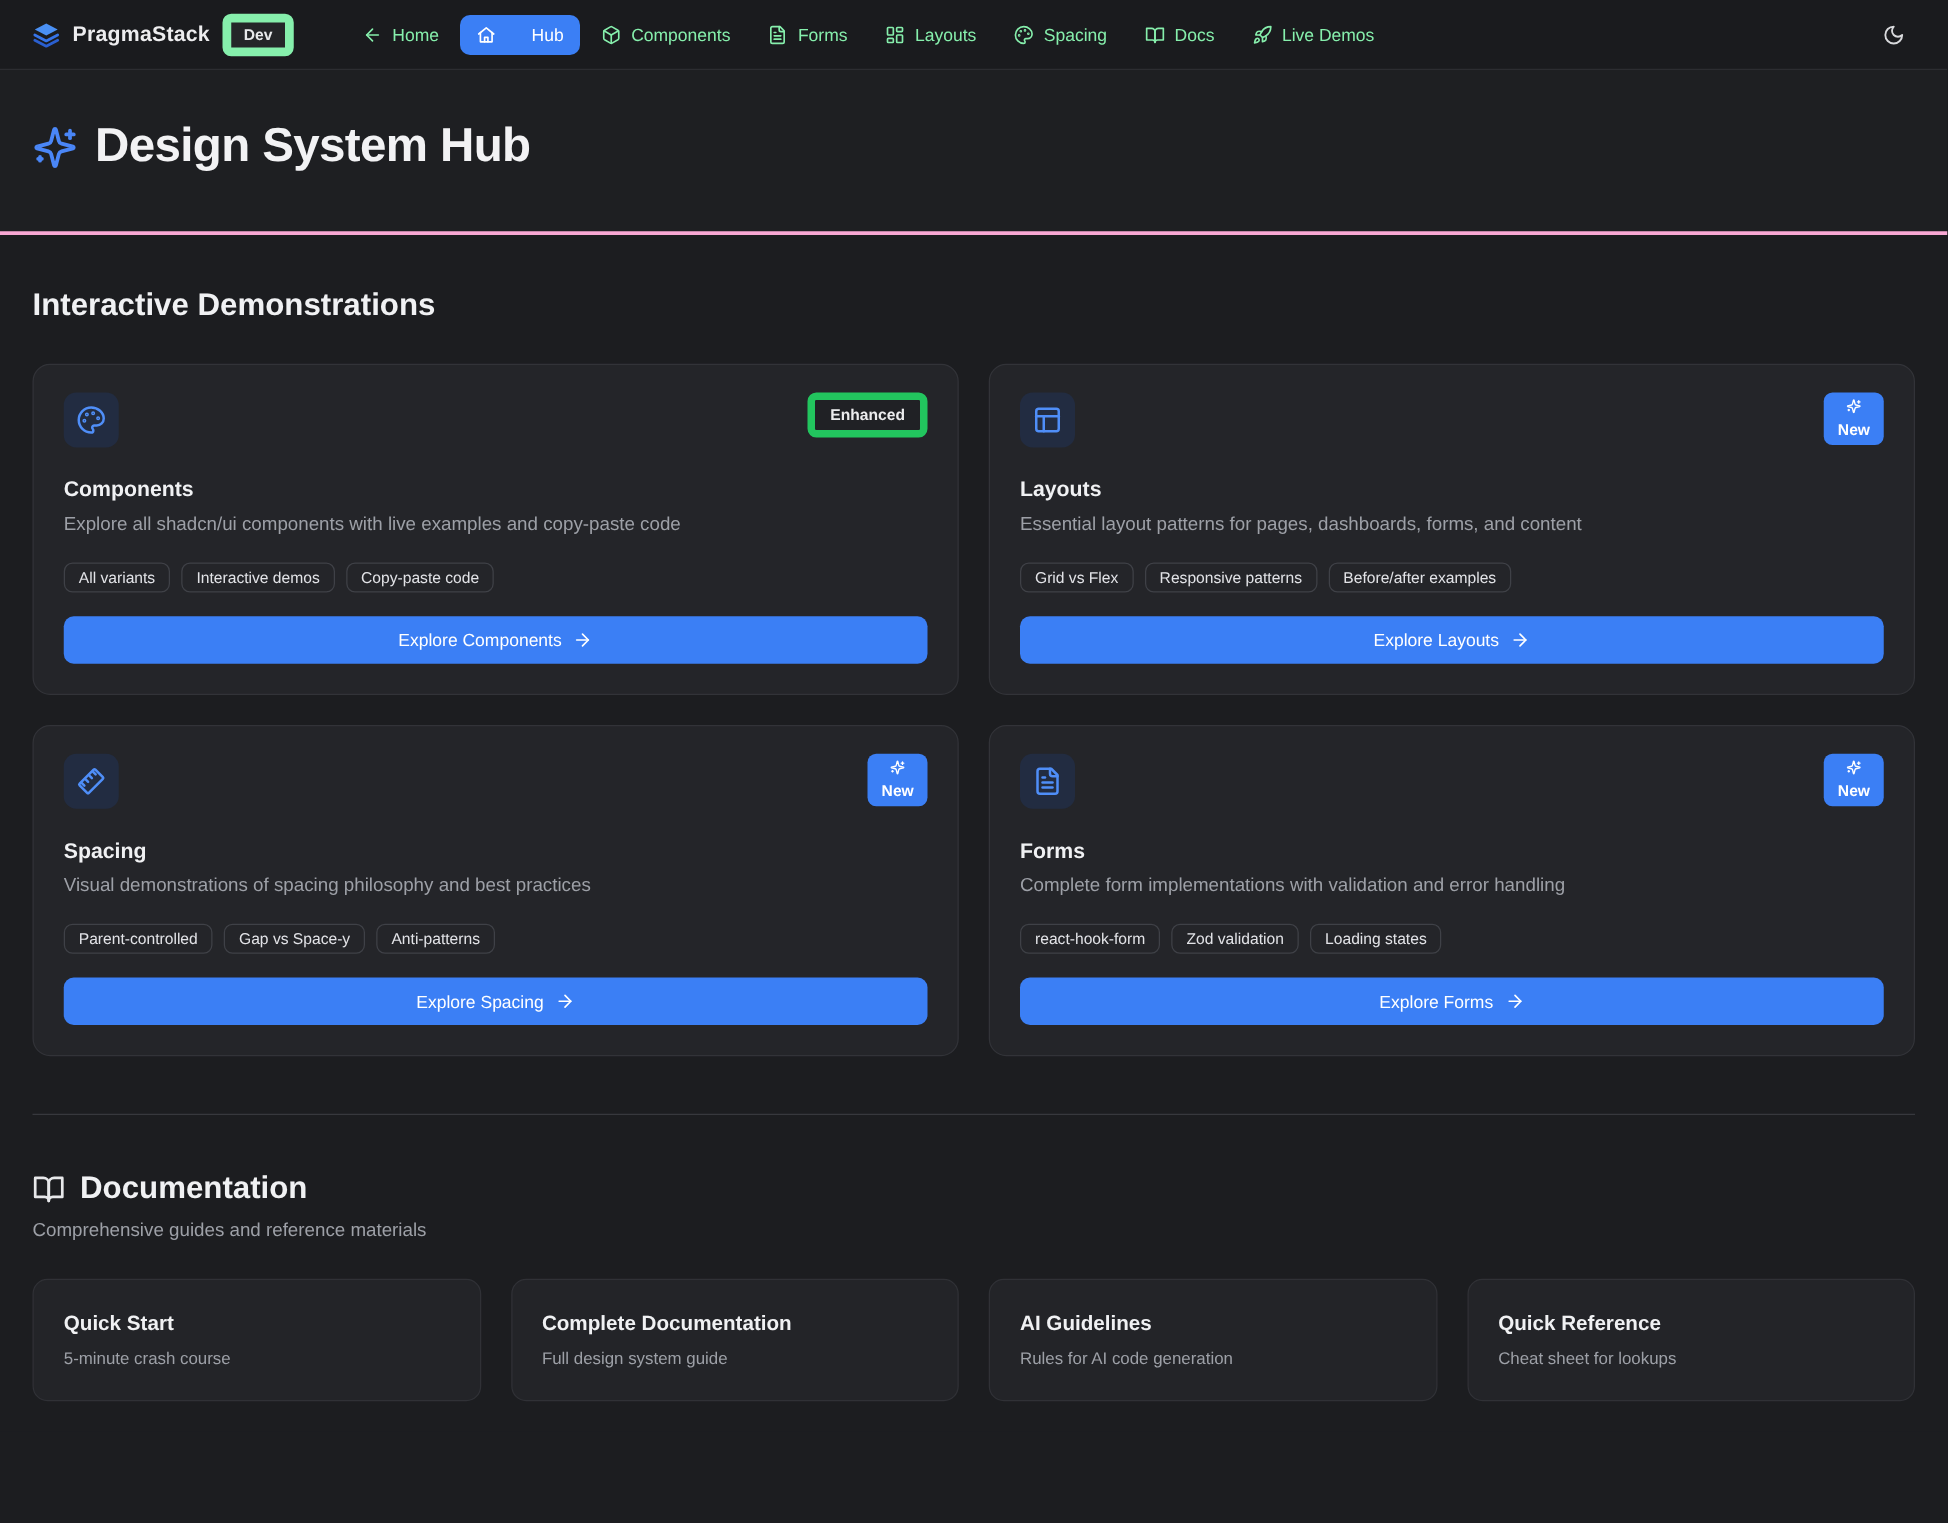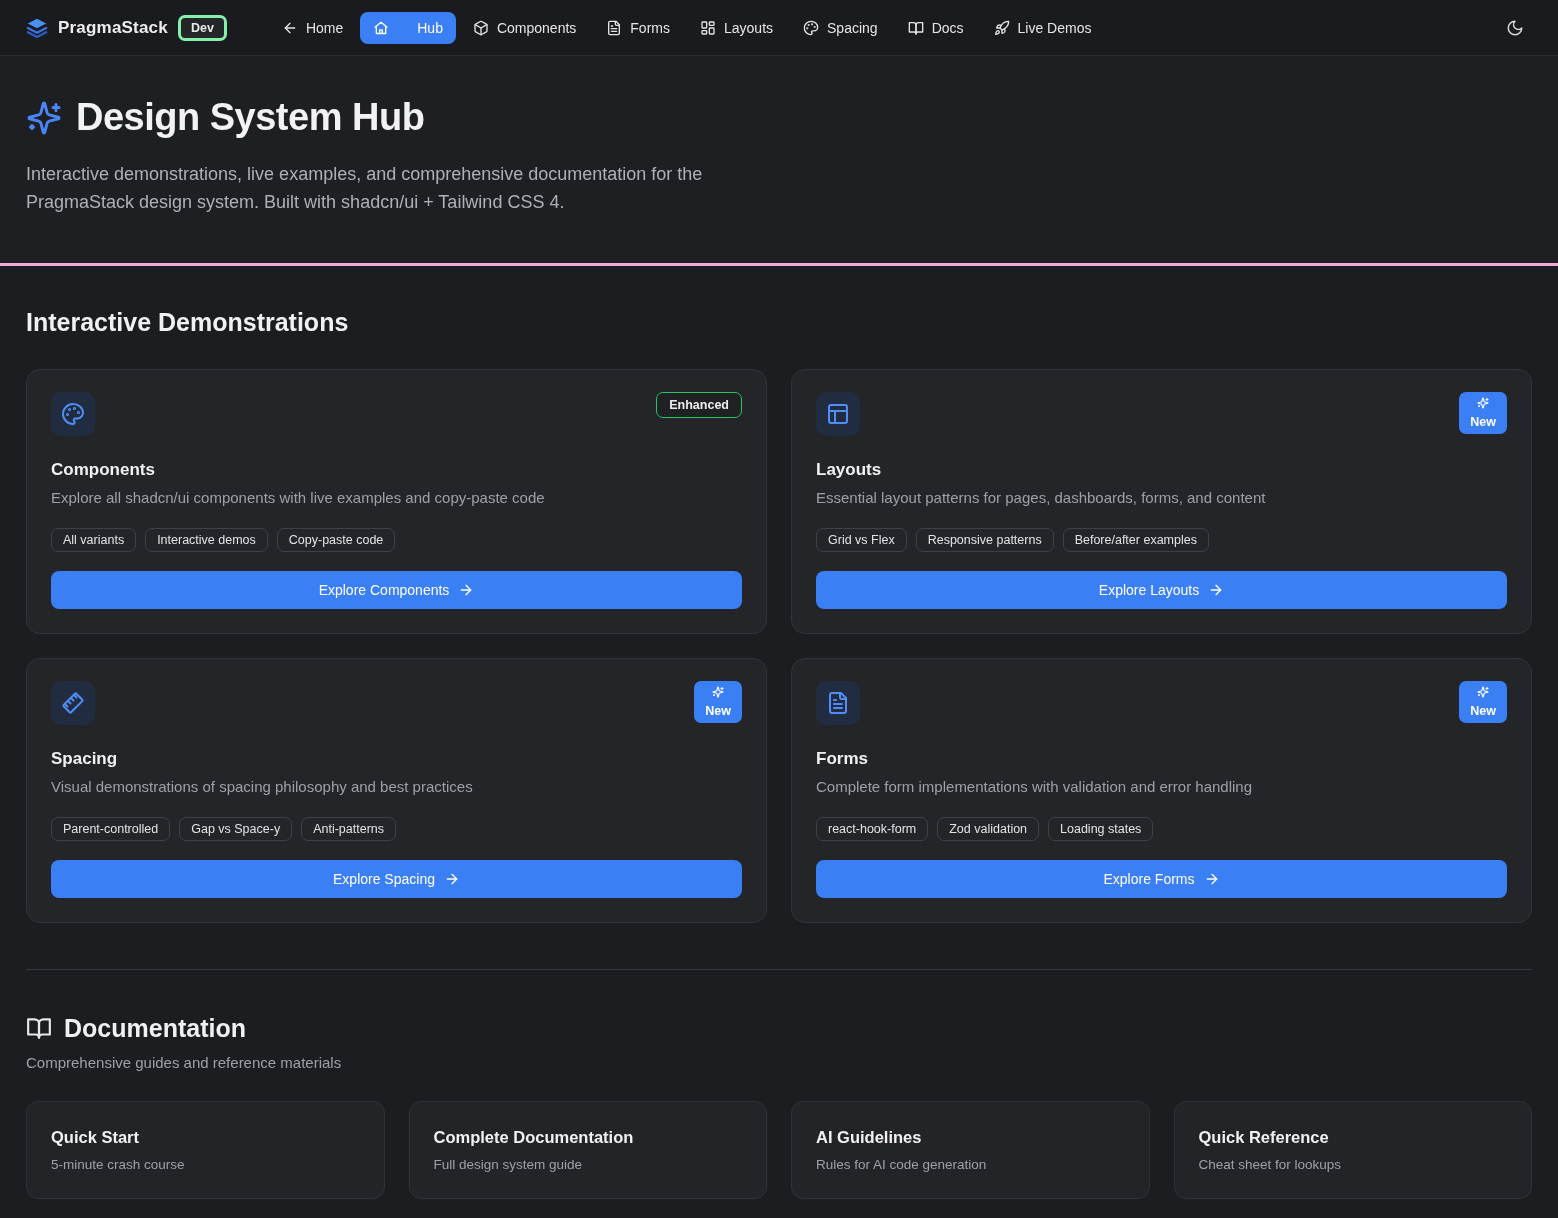--- a/index.html
+++ b/index.html
@@ -18,32 +18,32 @@
     display: flex;
     align-items: center;
     padding: 0 26px;
     background: #1a1b1e;
     border-bottom: 1px solid #2c2d31;
   }
   .brand { display: flex; align-items: center; gap: 10px; }
   .brand-name { font-size: 17px; font-weight: 700; letter-spacing: .2px; }
   .dev-badge {
     margin-left: 10px;
-    border: 3px solid #86efac;
+    border: 7px solid #86efac;
     background: #242528;
     border-radius: 7px;
     padding: 3px 10px;
     font-size: 12.5px;
     font-weight: 700;
     color: #e8e9eb;
   }
   .nav-links { display: flex; align-items: center; gap: 4px; margin-left: 42px; }
   .nav-link {
     display: flex; align-items: center; gap: 8px;
-    color: #e5e5e5;
+    color: #86efac;
     font-size: 14px;
     padding: 8px 13px;
     border-radius: 8px;
     cursor: pointer;
     text-decoration: none;
     white-space: nowrap;
   }
   .nav-link svg { width: 16px; height: 16px; }
   .nav-link.active { background: #3b7ff5; color: #ffffff; gap: 28px; }
   .theme-btn {
@@ -93,21 +93,21 @@
   .demo-card-header { display: flex; align-items: flex-start; justify-content: space-between; }
   .icon-tile {
     width: 44px; height: 44px;
     border-radius: 10px;
     background: #222c41;
     color: #4f8ef8;
     display: grid; place-items: center;
   }
   .icon-tile svg { width: 24px; height: 24px; }
   .badge-outline {
-    border: 1px solid #22c55e;
+    border: 6px solid #22c55e;
     background: #202125;
     border-radius: 7px;
     padding: 5px 12px;
     font-size: 12.5px;
     font-weight: 700;
     color: #ececee;
   }
   .badge-filled {
     display: inline-flex; align-items: center; gap: 6px;
     background: #3b7ff5;
@@ -336,21 +336,20 @@
 
 <section class="hero">
   <div class="hero-title-row">
     <span>
       <svg width="36" height="36" viewBox="0 0 24 24" fill="none" stroke="currentColor" stroke-width="2" stroke-linecap="round" stroke-linejoin="round" style="color:#4a86f7">
           <use href="#i-sparkles"></use>
         </svg>
     </span>
     <h1 class="hero-title">Design System Hub</h1>
   </div>
-  <p class="hero-desc">Interactive demonstrations, live examples, and comprehensive documentation for the PragmaStack design system. Built with shadcn/ui + Tailwind CSS 4.</p>
 </section>
 
 <main class="main">
 
   <h2 class="section-heading">Interactive Demonstrations</h2>
 
   <div class="demo-grid">
 
     <div class="demo-card">
       <div class="demo-card-header">

